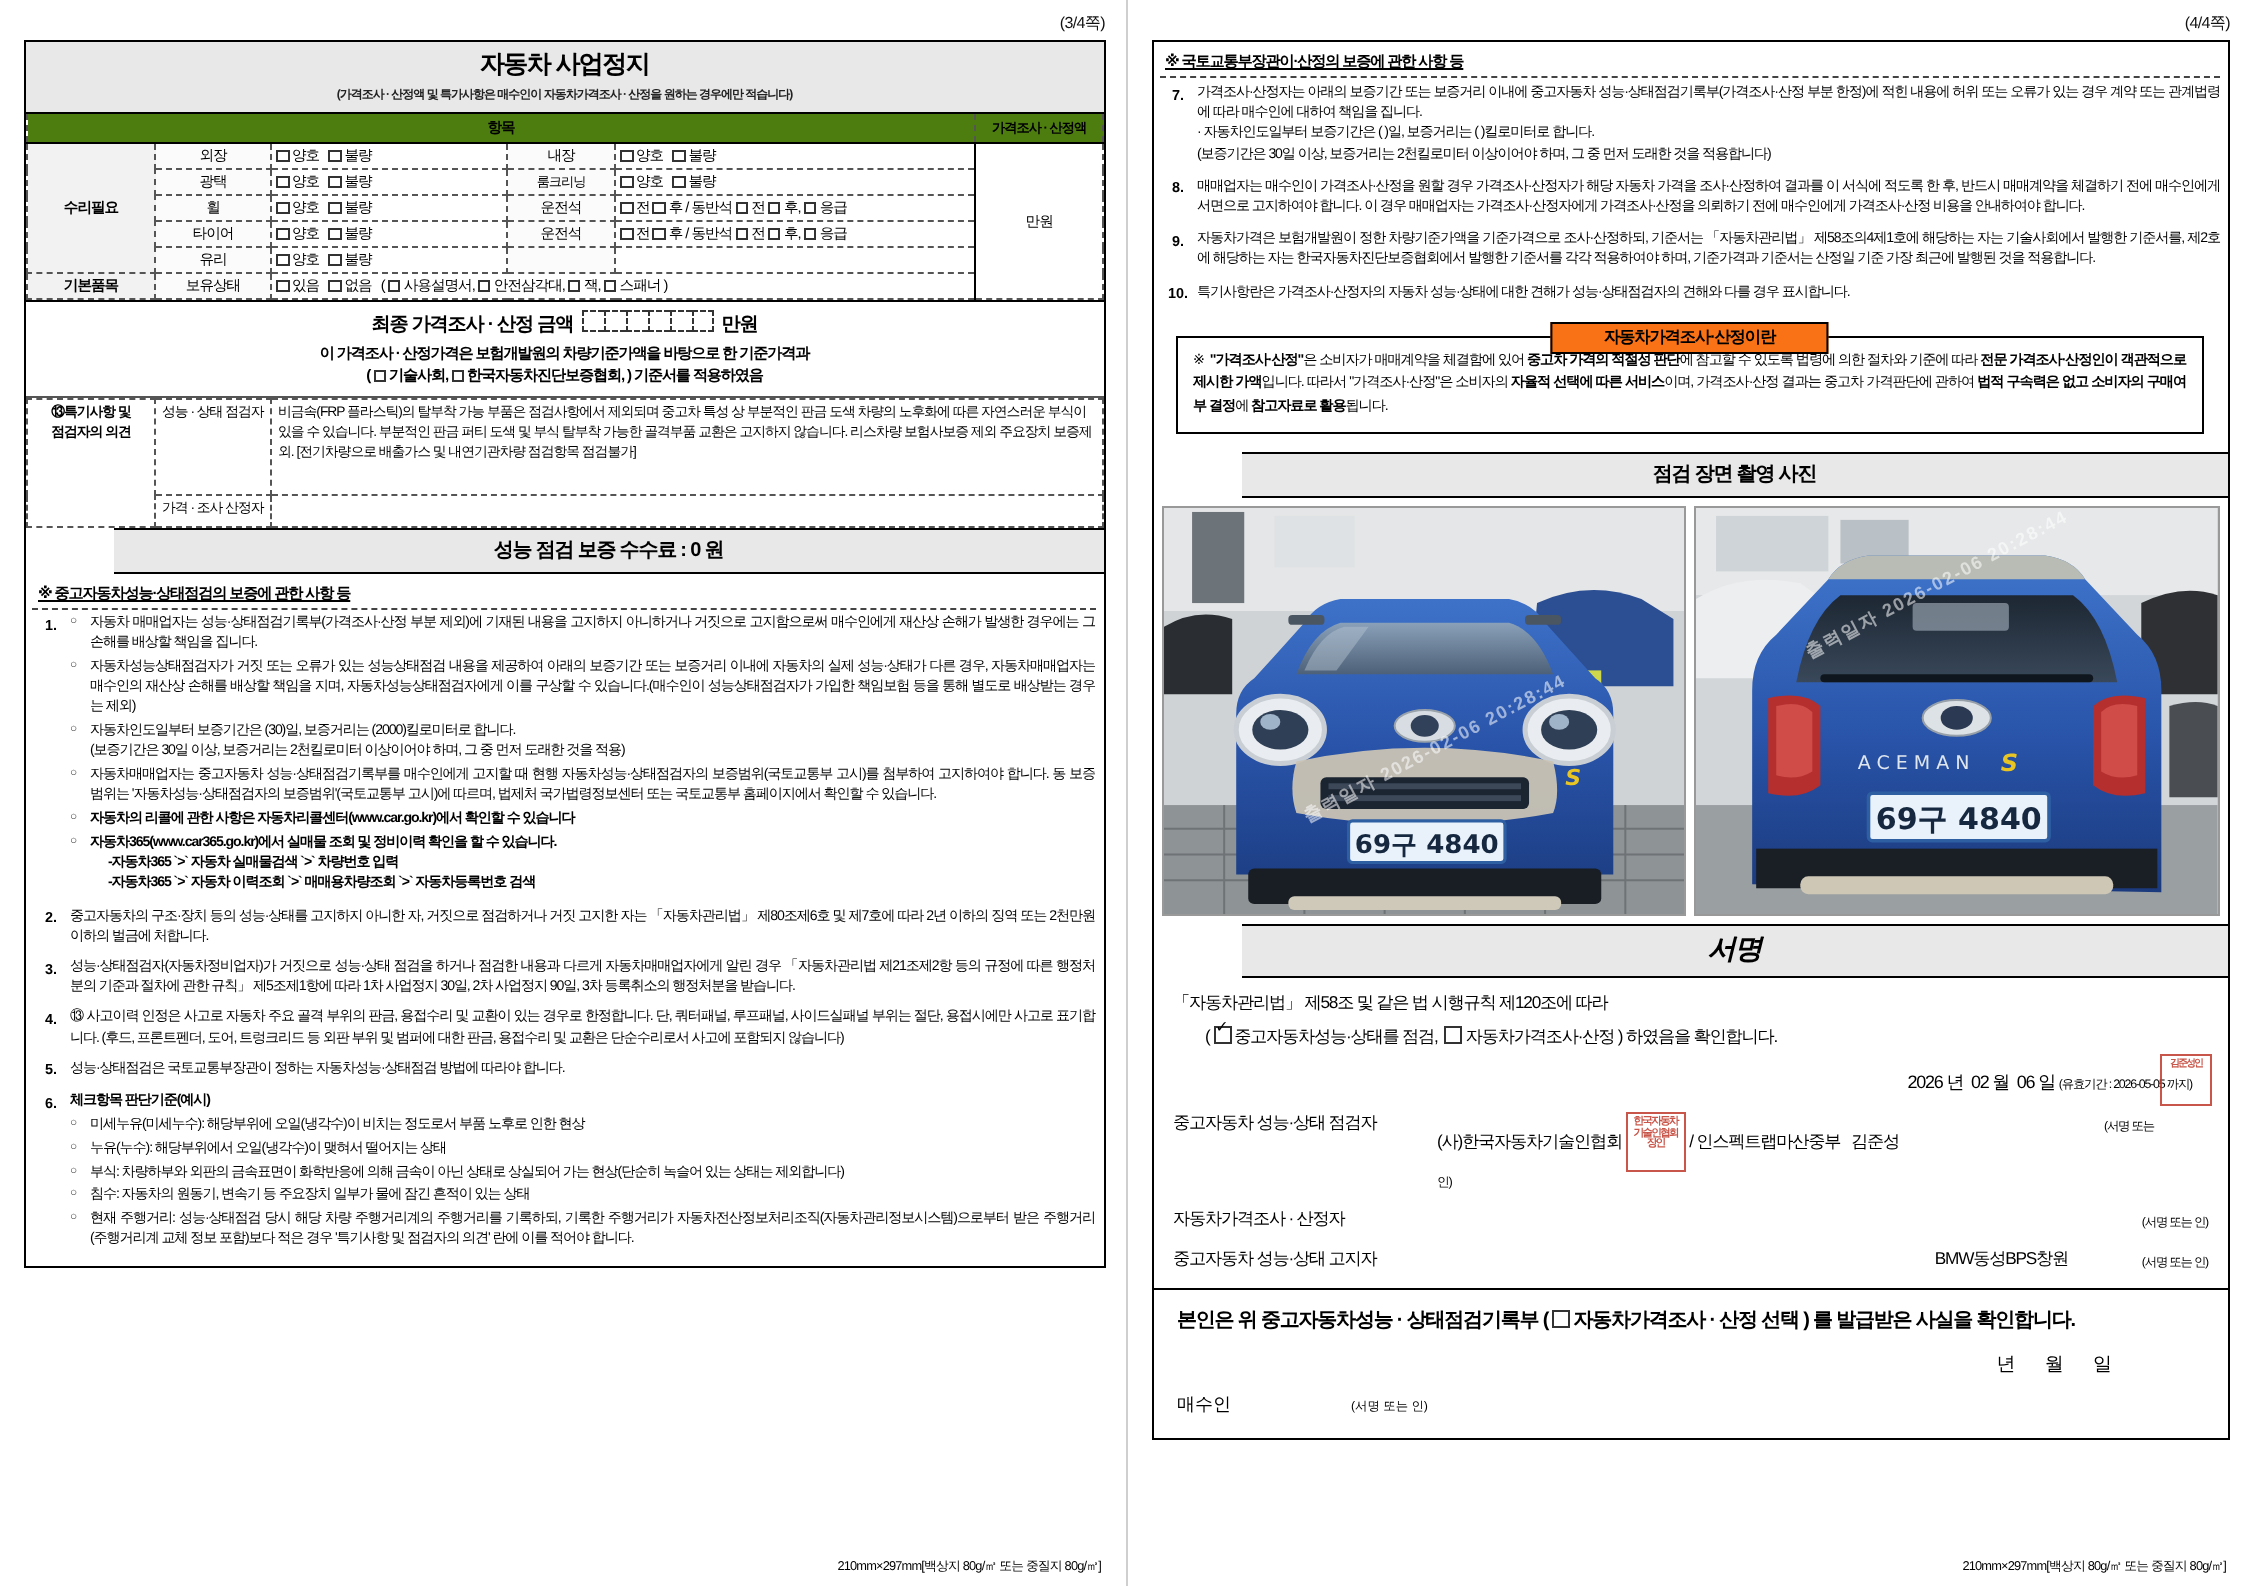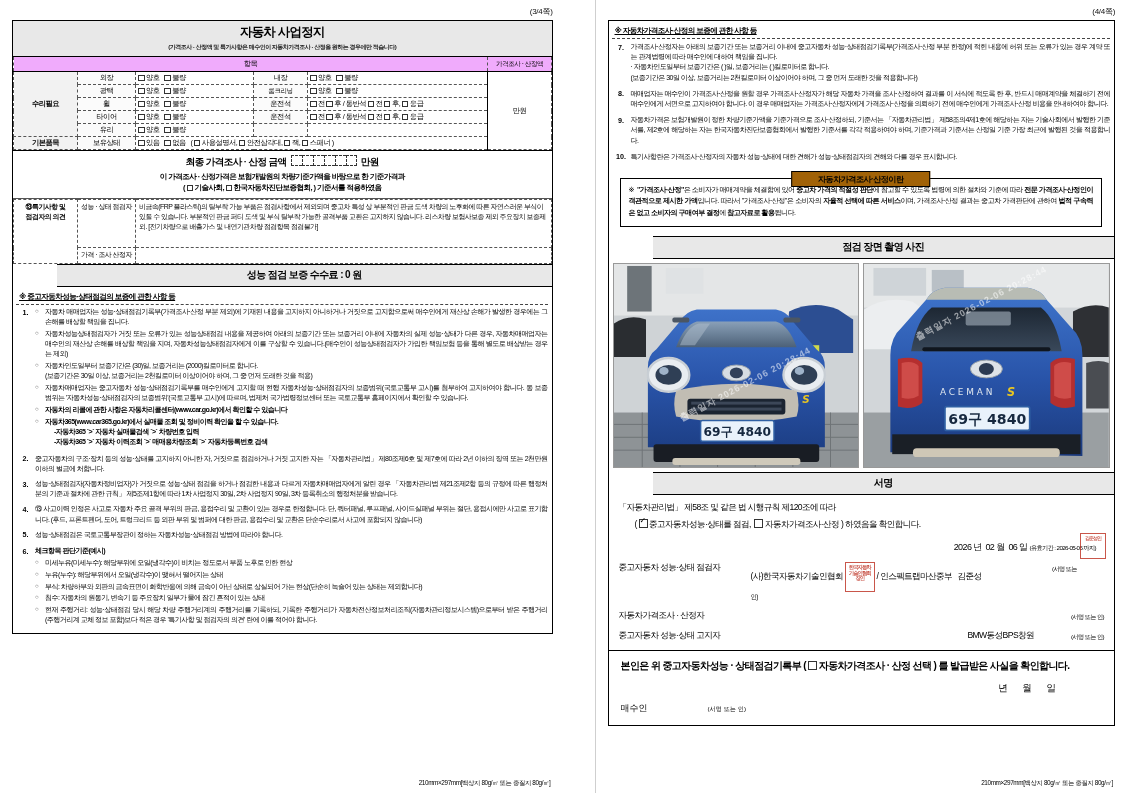--- a/index.html
+++ b/index.html
@@ -3,36 +3,36 @@
 <meta charset="utf-8">
 <style>
   * { box-sizing: border-box; margin:0; padding:0; }
   body {
     width:1125px; height:793px;
     background:#ffffff;
     font-family:"Liberation Sans","DejaVu Sans",sans-serif;
     color:#000;
     overflow:hidden;
   }
-  .sheet { display:flex; width:1125px; height:608px;gap:32px; }
+  .sheet { display:flex; width:1125px; height:608px; }
   .page { position:relative; width:562.5px; height:793px; padding:6px 10px 4px 12px; }
   .page.right { border-left:1px solid #cfcfcf; }
   .pagenum { text-align:right; font-size:8px; color:#111; margin-bottom:3px; letter-spacing:-0.3px;}
   .frame { border:1.6px solid #000; }
   
   .ttl { font-weight:bold; text-align:center; letter-spacing:-0.6px; }
   
   .hdr-band { background:#e8e8e8; border-bottom:1.4px solid #000; padding:3px 0 4px; }
   .hdr-band .t1 { font-size:12.5px; font-weight:bold; letter-spacing:-0.8px;}
   .hdr-band .t2 { font-size:6px; color:#222; margin-top:2px; letter-spacing:-0.5px;}
   
   table.grid { width:100%; border-collapse:collapse; table-layout:fixed; }
   table.grid td, table.grid th { border:1px dashed #555; font-size:7.3px; letter-spacing:-0.5px;
        padding:1px 2px; vertical-align:middle; }
-  .colhdr { background:#f0abfc; font-weight:normal; text-align:center; border-bottom:1.2px solid #000 !important;
+  .colhdr { background:#4d7c0f; font-weight:bold; text-align:center; border-bottom:1.2px solid #000 !important;
             border-top:none !important; font-size:8px; padding:2px 0 !important;}
   .lbl { text-align:center; font-weight:bold; background:#f2f2f2; }
   .sublbl { text-align:center; background:#fbfbfb; }
   .cellpad { padding-left:4px; }
   .cb { display:inline-block; width:6.5px; height:6.5px; border:1px solid #333; background:#fff;
         vertical-align:-1px; margin-right:1.5px; position:relative;}
   .cb.chk::after{ content:"✓"; position:absolute; left:0px; top:-3.5px; font-size:8px; line-height:8px; font-weight:bold;}
   .rightcell { text-align:center; vertical-align:middle; border-left:1.2px solid #000 !important;}
   
   .finalprice { border-top:1.2px solid #000; border-bottom:1px solid #555; text-align:center;
@@ -69,21 +69,21 @@
   .stxt { flex:1; font-size:7.05px; line-height:1.45; letter-spacing:-0.55px; text-align:justify;}
   .ptxt { font-size:7.05px; line-height:1.45; letter-spacing:-0.55px; text-align:justify; }
   .bold { font-weight:bold; }
   .indent1 { padding-left:9px; }
   
   .foot { position:absolute; right:12px; bottom:5px; font-size:6.4px; letter-spacing:-0.4px;}
   
   .rbox { border:1.6px solid #000; padding:3px 4px 4px 3px;}
   .infobox { border:1.3px solid #000; margin:7px 8px 5px; padding:6px 8px 7px; position:relative;}
   .infobox-cap { position:absolute; top:-8px; left:50%; transform:translateX(-50%);
-        background:#a16207; border:1.3px solid #000; font-size:8.2px; font-weight:bold;
+        background:#f97316; border:1.3px solid #000; font-size:8.2px; font-weight:bold;
         padding:1.5px 26px; letter-spacing:-0.6px; white-space:nowrap;}
   .infotxt { font-size:7.1px; line-height:1.6; letter-spacing:-0.55px; text-align:justify; }
   
   .photos { display:flex; gap:4px; padding:4px; }
   .photo { width:50%; height:205px; position:relative; overflow:hidden; border:1px solid #999;
            background:#b9bdc0; }
   .wm { position:absolute; font-size:9px; color:rgba(255,255,255,.55); transform:rotate(-28deg);
         letter-spacing:1px; pointer-events:none; white-space:nowrap; font-weight:bold;}
   
   .sigbody { padding:7px 10px 8px; font-size:8.6px; letter-spacing:-0.6px; }
@@ -355,21 +355,21 @@
 
     <div class="foot">210mm×297mm[백상지 80g/㎡ 또는 중질지 80g/㎡]</div>
   </div>
 
   <div class="page right">
     <div class="pagenum">(4/4쪽)</div>
 
     <div class="frame">
 
       <div class="rbox" style="border:none;">
-        <div class="sec-ttl">※ 자동차가격조사·산정의 보증에 관한 사항 등</div>
+        <div class="sec-ttl">※ 국토교통부장관이·산정의 보증에 관한 사항 등</div>
         <ol class="nlist" style="margin-top:3px;">
           <li>
             <div class="num">7.</div>
             <div class="body">
               <div class="ptxt">가격조사·산정자는 아래의 보증기간 또는 보증거리 이내에 중고자동차 성능·상태점검기록부(가격조사·산정 부분 한정)에 적힌 내용에 허위 또는 오류가 있는 경우 계약 또는 관계법령에 따라 매수인에 대하여 책임을 집니다.</div>
               <div class="ptxt">· 자동차인도일부터 보증기간은 ( )일, 보증거리는 ( )킬로미터로 합니다.</div>
               <div class="ptxt">(보증기간은 30일 이상, 보증거리는 2천킬로미터 이상이어야 하며, 그 중 먼저 도래한 것을 적용합니다)</div>
             </div>
           </li>
           <li style="margin-top:6px;">
@@ -511,21 +511,21 @@
             <rect x="86" y="144" width="90" height="24" rx="2" fill="#e9f2fb" stroke="#2f5fa3" stroke-width="1.8"></rect>
             <text x="131" y="162" text-anchor="middle" font-family="DejaVu Sans, sans-serif" font-size="15" font-weight="bold" fill="#16283f">69구 4840</text>
 
             <rect x="30" y="172" width="200" height="20" fill="#1a1f26"></rect>
             <rect x="52" y="186" width="156" height="9" rx="4" fill="#cfc7b6"></rect>
           </svg>
           <div class="wm" style="left:18%;top:16%;">출력일자 2026-02-06 20:28:44</div>
         </div>
       </div>
 
-      <div class="greybar" style="font-size:10px;padding:3px 0 4px;">서명</div>
+      <div class="greybar" style="font-size:14px;padding:3px 0 4px;font-style:italic;">서명</div>
 
       <div class="sigbody">
         <div class="sigline1">「자동차관리법」  제58조 및 같은 법 시행규칙 제120조에 따라</div>
         <div class="sigline2">
           <span>(</span>
           <span class="cb chk" style="width:9px;height:9px;"></span><span>중고자동차성능·상태를 점검,</span>
           &nbsp;<span class="cb" style="width:9px;height:9px;"></span><span>자동차가격조사·산정</span>
           <span>) 하였음을 확인합니다.</span>
         </div>
 

